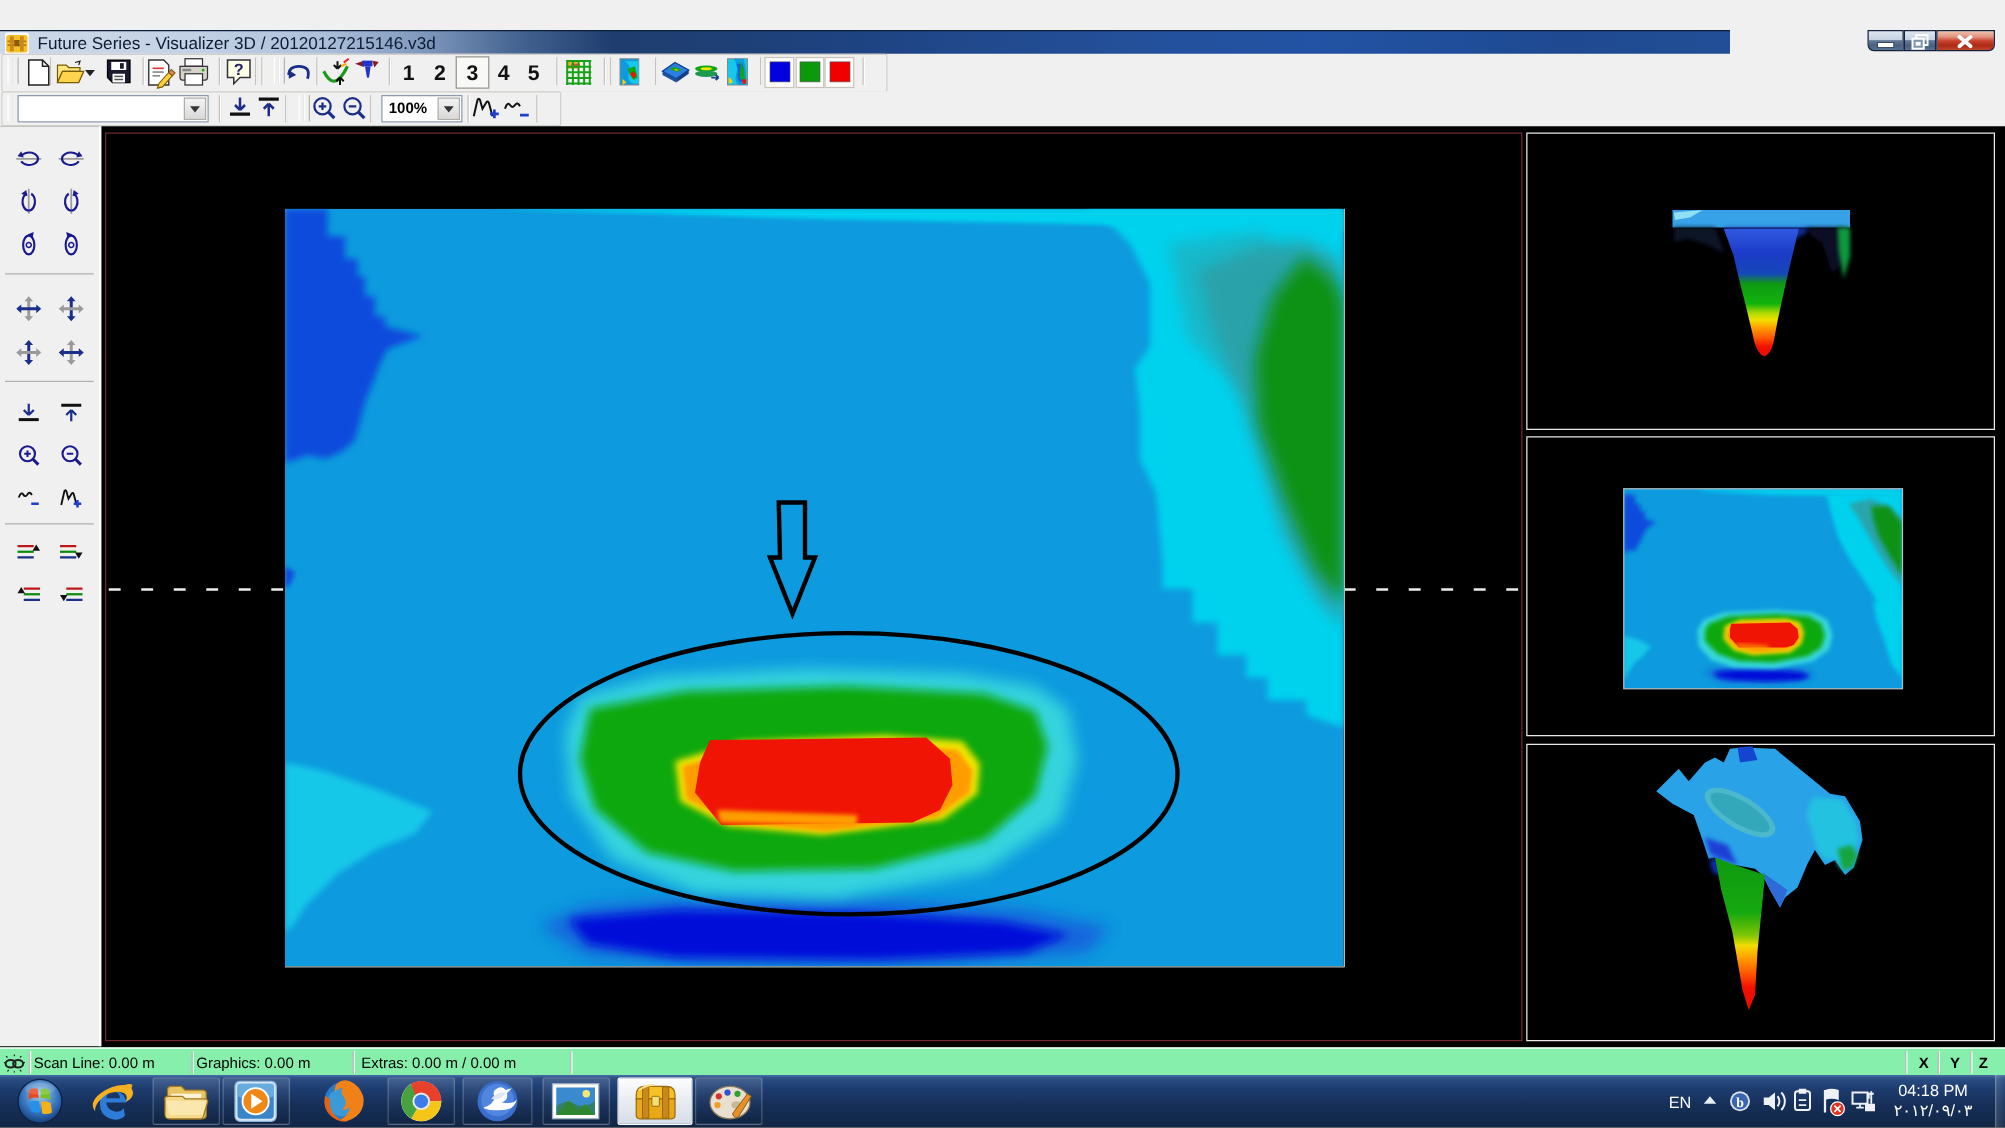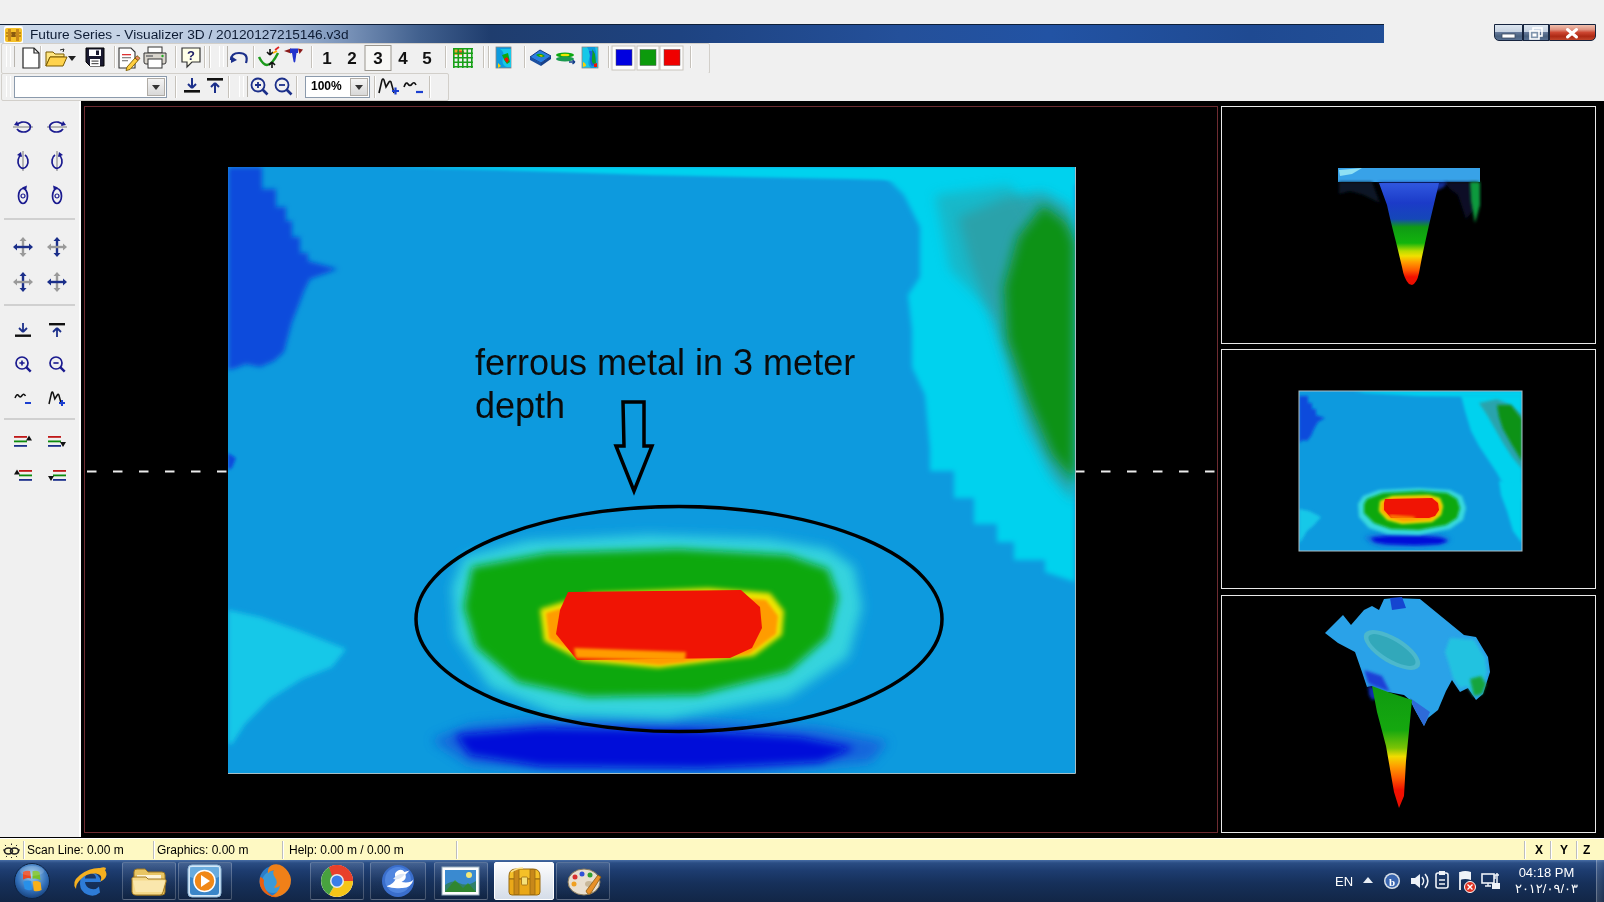--- a/index.html
+++ b/index.html
@@ -36,21 +36,21 @@
 #combo2 .txt{position:absolute;left:5px;top:2px;font-weight:bold;}
 
 #client{left:0;top:101px;width:1604px;height:737px;background:#000;}
 #leftpanel{left:0;top:0px;width:79px;height:736px;background:#f0f0f0;border-right:2px solid #fdfdfd;}
 #mainview{left:84px;top:5px;width:1134px;height:727px;border:1px solid #6e2b31;box-sizing:border-box;}
 #rv1{left:1221px;top:5px;width:375px;height:238px;border:1px solid #e9e9e9;box-sizing:border-box;}
 #rv2{left:1221px;top:248px;width:375px;height:240px;border:1px solid #e9e9e9;box-sizing:border-box;}
 #rv3{left:1221px;top:494px;width:375px;height:238px;border:1px solid #e9e9e9;box-sizing:border-box;}
 #hmtext{left:475px;top:240px;font-size:36px;line-height:43px;color:#0b0b0b;letter-spacing:0px;}
 
-#statusbar{left:0;top:838px;width:1604px;height:22px;background:#fef9c3;border-top:1px solid #fff;font-size:12px;color:#000;}
+#statusbar{left:0;top:838px;width:1604px;height:22px;background:#86efac;border-top:1px solid #fff;font-size:12px;color:#000;}
 .scell{position:absolute;top:2px;height:18px;border-left:1px solid #bdbdbd;box-shadow:1px 0 0 #fff inset;}
 #statusbar span{position:absolute;top:4px;}
 
 #taskbar{left:0;top:860px;width:1604px;height:42px;
 background:linear-gradient(#486ea6 0%,#2a4d83 7%,#1d3c6f 26%,#16305a 55%,#122646 100%);}
 .tbtn{position:absolute;top:2px;width:54px;height:38px;border:1px solid rgba(255,255,255,0.22);border-radius:2px;background:linear-gradient(rgba(255,255,255,0.12),rgba(255,255,255,0.03) 50%,rgba(0,0,0,0.08));box-sizing:border-box;}
 #traytime{position:absolute;right:26px;top:5px;color:#fff;font-size:13px;text-align:center;line-height:16px;}
 </style>
 </head>
 <body>
@@ -521,34 +521,33 @@
         <ellipse cx="170" cy="54" rx="32" ry="13" transform="rotate(31 170 54)" fill="#4cb8cc"></ellipse>
         <ellipse cx="170" cy="54" rx="27" ry="9" transform="rotate(31 170 54)" fill="#32a8ba"></ellipse>
         <polygon points="228,42 252,44 263,62 265,76 259,95 252,100 245,90 238,92 231,82 227,68 223,56" fill="#24c2e0" filter="url(#b1)"></polygon>
         <polygon points="248,83 259,80 264,88 260,98 252,100" fill="#15a43c" filter="url(#b1)"></polygon>
         <polygon points="142,74 160,80 168,96 152,90 146,87" fill="#1f3fd6" filter="url(#b1)"></polygon>
         <polygon points="146,90 154,93 157,102 150,104 147,99" fill="#0a2bb0" filter="url(#b1)"></polygon>
         <polygon points="188,102 208,116 202,130 192,112" fill="#2e6bd8"></polygon>
         <polygon points="150,90 166,96 190,104 187,135 184,165 182,200 177,212 172,196 164,150 155,116" fill="url(#sgrad)"></polygon>
         </svg>
     </div>
-    <div id="hmtext" class="abs">ferrous metal in 3 meter<br>depth</div>
   </div>
 
   <div id="statusbar" class="abs">
     <svg class="abs" style="left:3px;top:4px" width="18" height="15" viewBox="0 0 18 15">
       <ellipse cx="5.5" cy="8" rx="4" ry="3" fill="none" stroke="#222" stroke-width="1.6"></ellipse>
       <ellipse cx="11.5" cy="8" rx="4" ry="3" fill="none" stroke="#222" stroke-width="1.6"></ellipse>
       <g stroke="#222" stroke-width="1" stroke-dasharray="1.5 1.5">
           <path d="M8.5,2 v-2 M13,3 l2,-2 M15.5,7 h2.5 M3,3 l-2,-2 M1.5,7 h-2 M4,13 l-2,2 M13,13 l2,2 M8.5,14 v2"></path>
         </g>
     </svg>
     <span style="left:27px">Scan Line: 0.00 m</span>
     <span style="left:157px">Graphics: 0.00 m</span>
-    <span style="left:289px">Help: 0.00 m / 0.00 m</span>
+    <span style="left:289px">Extras: 0.00 m / 0.00 m</span>
     <div class="scell" style="left:23px;width:129px"></div>
     <div class="scell" style="left:153px;width:128px"></div>
     <div class="scell" style="left:282px;width:173px"></div>
     <div class="scell" style="left:456px;width:1066px"></div>
     <span style="left:1535px;font-weight:bold">X</span>
     <div class="scell" style="left:1524px;width:25px"></div>
     <span style="left:1560px;font-weight:bold">Y</span>
     <div class="scell" style="left:1550px;width:25px"></div>
     <span style="left:1583px;font-weight:bold">Z</span>
     <div class="scell" style="left:1576px;width:27px"></div>

